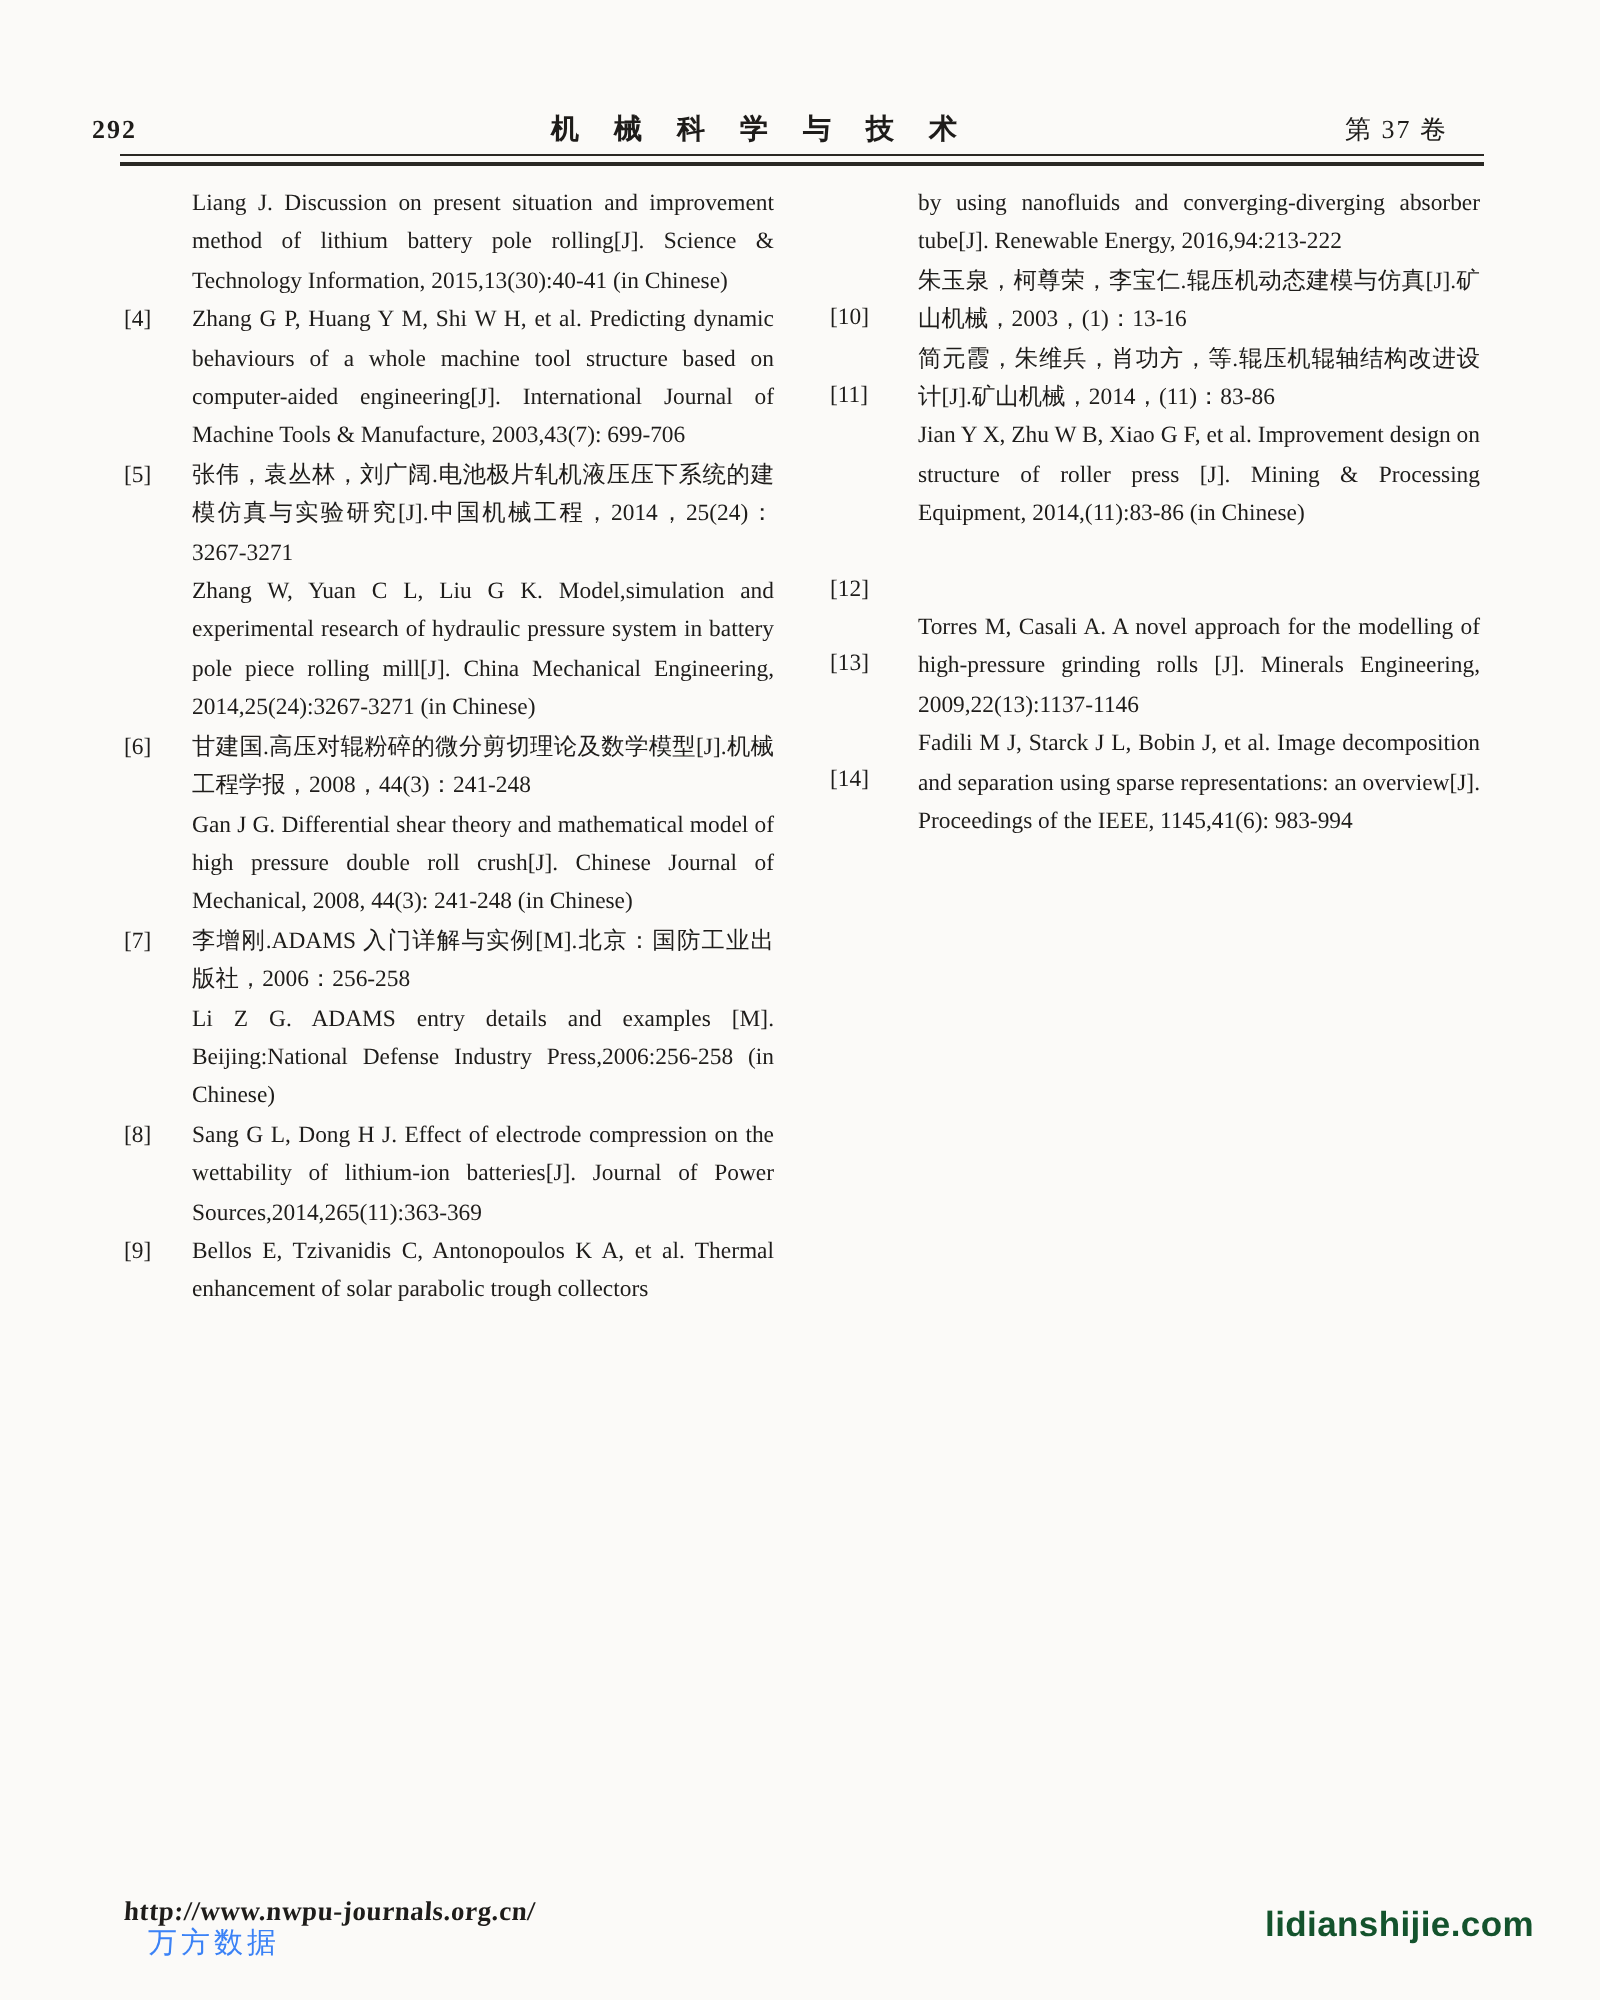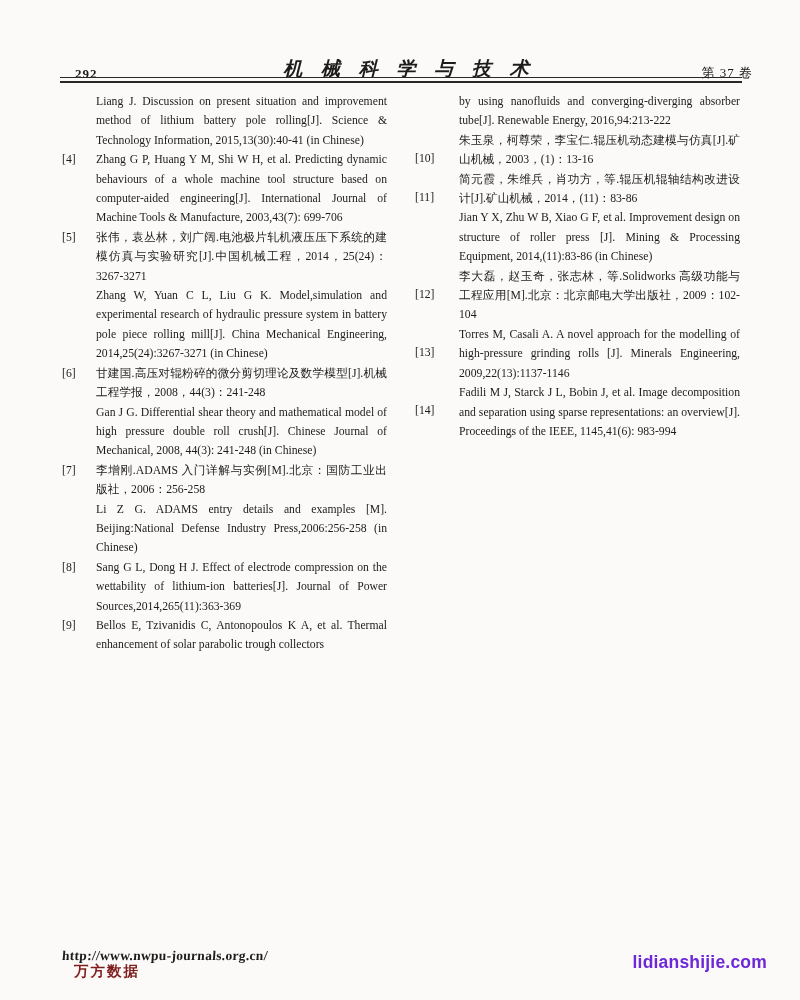--- a/index.html
+++ b/index.html
@@ -7,26 +7,26 @@
     width:800px; height:1000px;
     background:#fbfaf8;
     font-family:"Liberation Serif","DejaVu Serif",serif;
     color:#1e1c1a;
     overflow:hidden;
   }
   .page { position:relative; width:800px; height:1000px; }
 
   
   .header {
-    position:absolute; top:56px; left:75px; width:678px;
-    display:flex; align-items:flex-end; justify-content:space-between;
+    position:absolute; top:56px; left:46px; width:678px;
+    display:flex; align-items:center; justify-content:space-between;
     font-size:13px;
   }
   .page-num { font-weight:bold; letter-spacing:1px; }
-  .journal-title { letter-spacing:7px; font-size:19px; font-weight:bold; transform:translateX(10px);font-style:italic; }
+  .journal-title { letter-spacing:7px; font-size:14px; font-weight:bold; transform:translateX(10px); }
   .volume { font-size:13px; letter-spacing:1px; }
   .rule-thin  { position:absolute; top:77px; left:60px; width:682px; border-top:1.5px solid #2a2824; }
   .rule-thick { position:absolute; top:81px; left:60px; width:682px; border-top:2px solid #2a2824; }
 
   
   .columns {
     position:absolute; top:92px; left:62px; width:678px;
     display:flex; gap:28px;
     font-size:11.7px; line-height:19.4px;
   }
@@ -38,21 +38,21 @@
   .zh, .en { text-align:justify; }
 
   
   .footer-url {
     position:absolute; left:62px; top:948px;
     font-weight:bold; font-size:13.5px; letter-spacing:0.3px;
     transform:skewX(-4deg);
   }
   .watermark {
     position:absolute; left:74px; top:962px;
-    color:#7f1d1d; font-size:14.5px; letter-spacing:2px;font-weight:bold;
+    color:#3b82f6; font-size:14.5px; letter-spacing:2px;
   }
   .site-mark {
     position:absolute; right:33px; top:952px;
     font-family:"Liberation Sans","DejaVu Sans",sans-serif;
     font-size:17.5px; font-weight:bold; letter-spacing:0.2px;
   }
 </style>
 </head>
 <body>
 
@@ -144,21 +144,20 @@
         <span class="num">[11]</span>
         <span class="body">
           <div class="zh">简元霞，朱维兵，肖功方，等.辊压机辊轴结构改进设计[J].矿山机械，2014，(11)：83-86</div>
           <div class="en">Jian Y X, Zhu W B, Xiao G F, et al. Improvement design on structure of roller press [J]. Mining &amp; Processing Equipment, 2014,(11):83-86 (in Chinese)</div>
         </span>
       </div>
 
       <div class="ref">
         <span class="num">[12]</span>
         <span class="body">
-          <div class="zh">李大磊，赵玉奇，张志林，等.Solidworks 高级功能与工程应用[M].北京：北京邮电大学出版社，2009：102-104</div>
         </span>
       </div>
 
       <div class="ref">
         <span class="num">[13]</span>
         <span class="body">
           <div class="en">Torres M, Casali A. A novel approach for the modelling of high-pressure grinding rolls [J]. Minerals Engineering, 2009,22(13):1137-1146</div>
         </span>
       </div>
 
@@ -169,15 +168,15 @@
         </span>
       </div>
 
 
     </div>
 
   </div>
 
   <div class="footer-url">http://www.nwpu-journals.org.cn/</div>
   <div class="watermark">万方数据</div>
-  <div class="site-mark" style="color: #6d28d9; margin-left: 20px;">lidianshijie.com</div>
+  <div class="site-mark" style="color: #14532d; margin-left: 20px;">lidianshijie.com</div>
 
 </div>
 
 </body></html>

